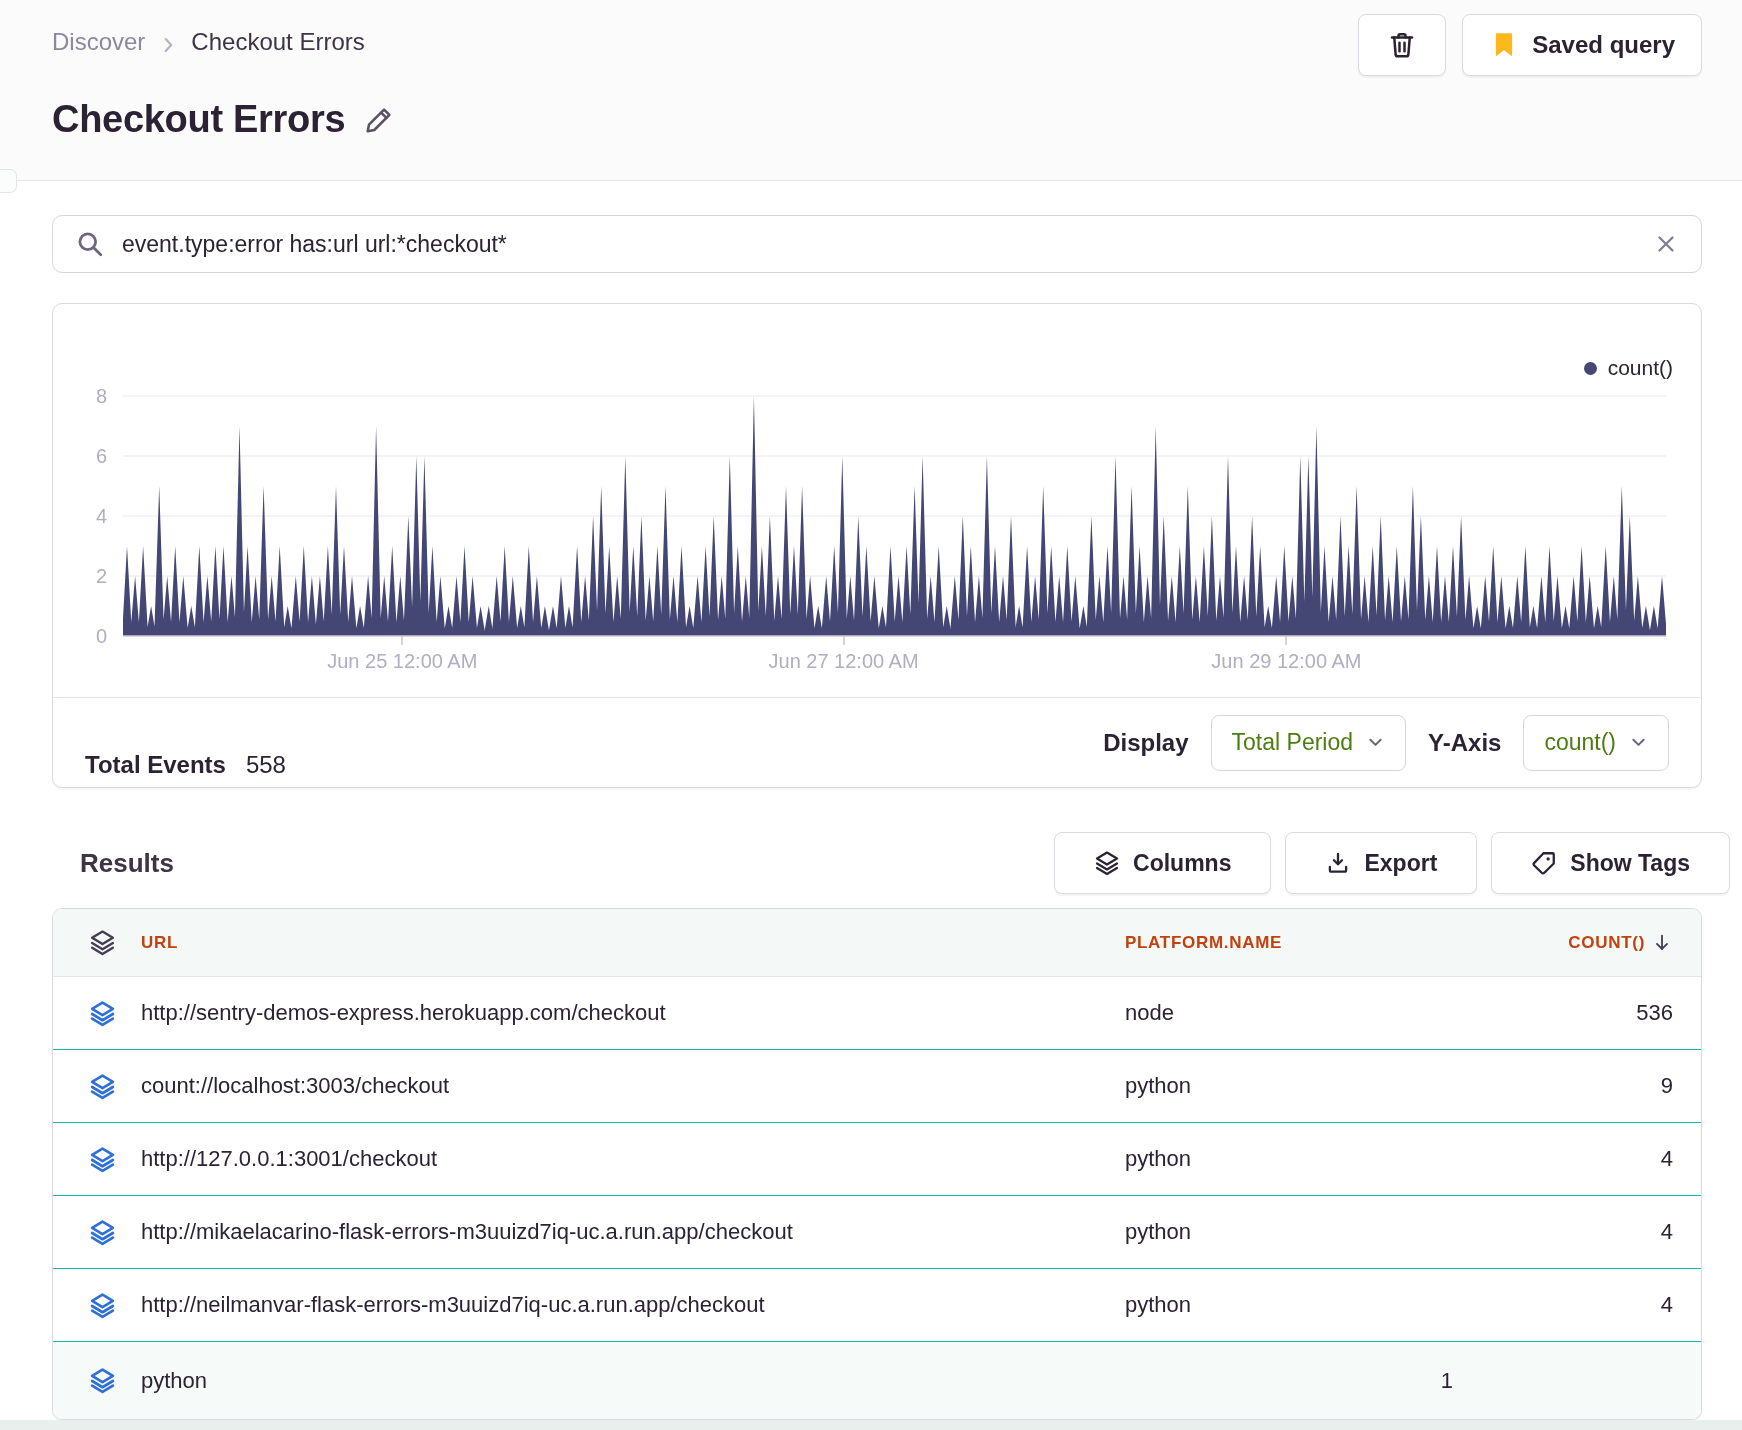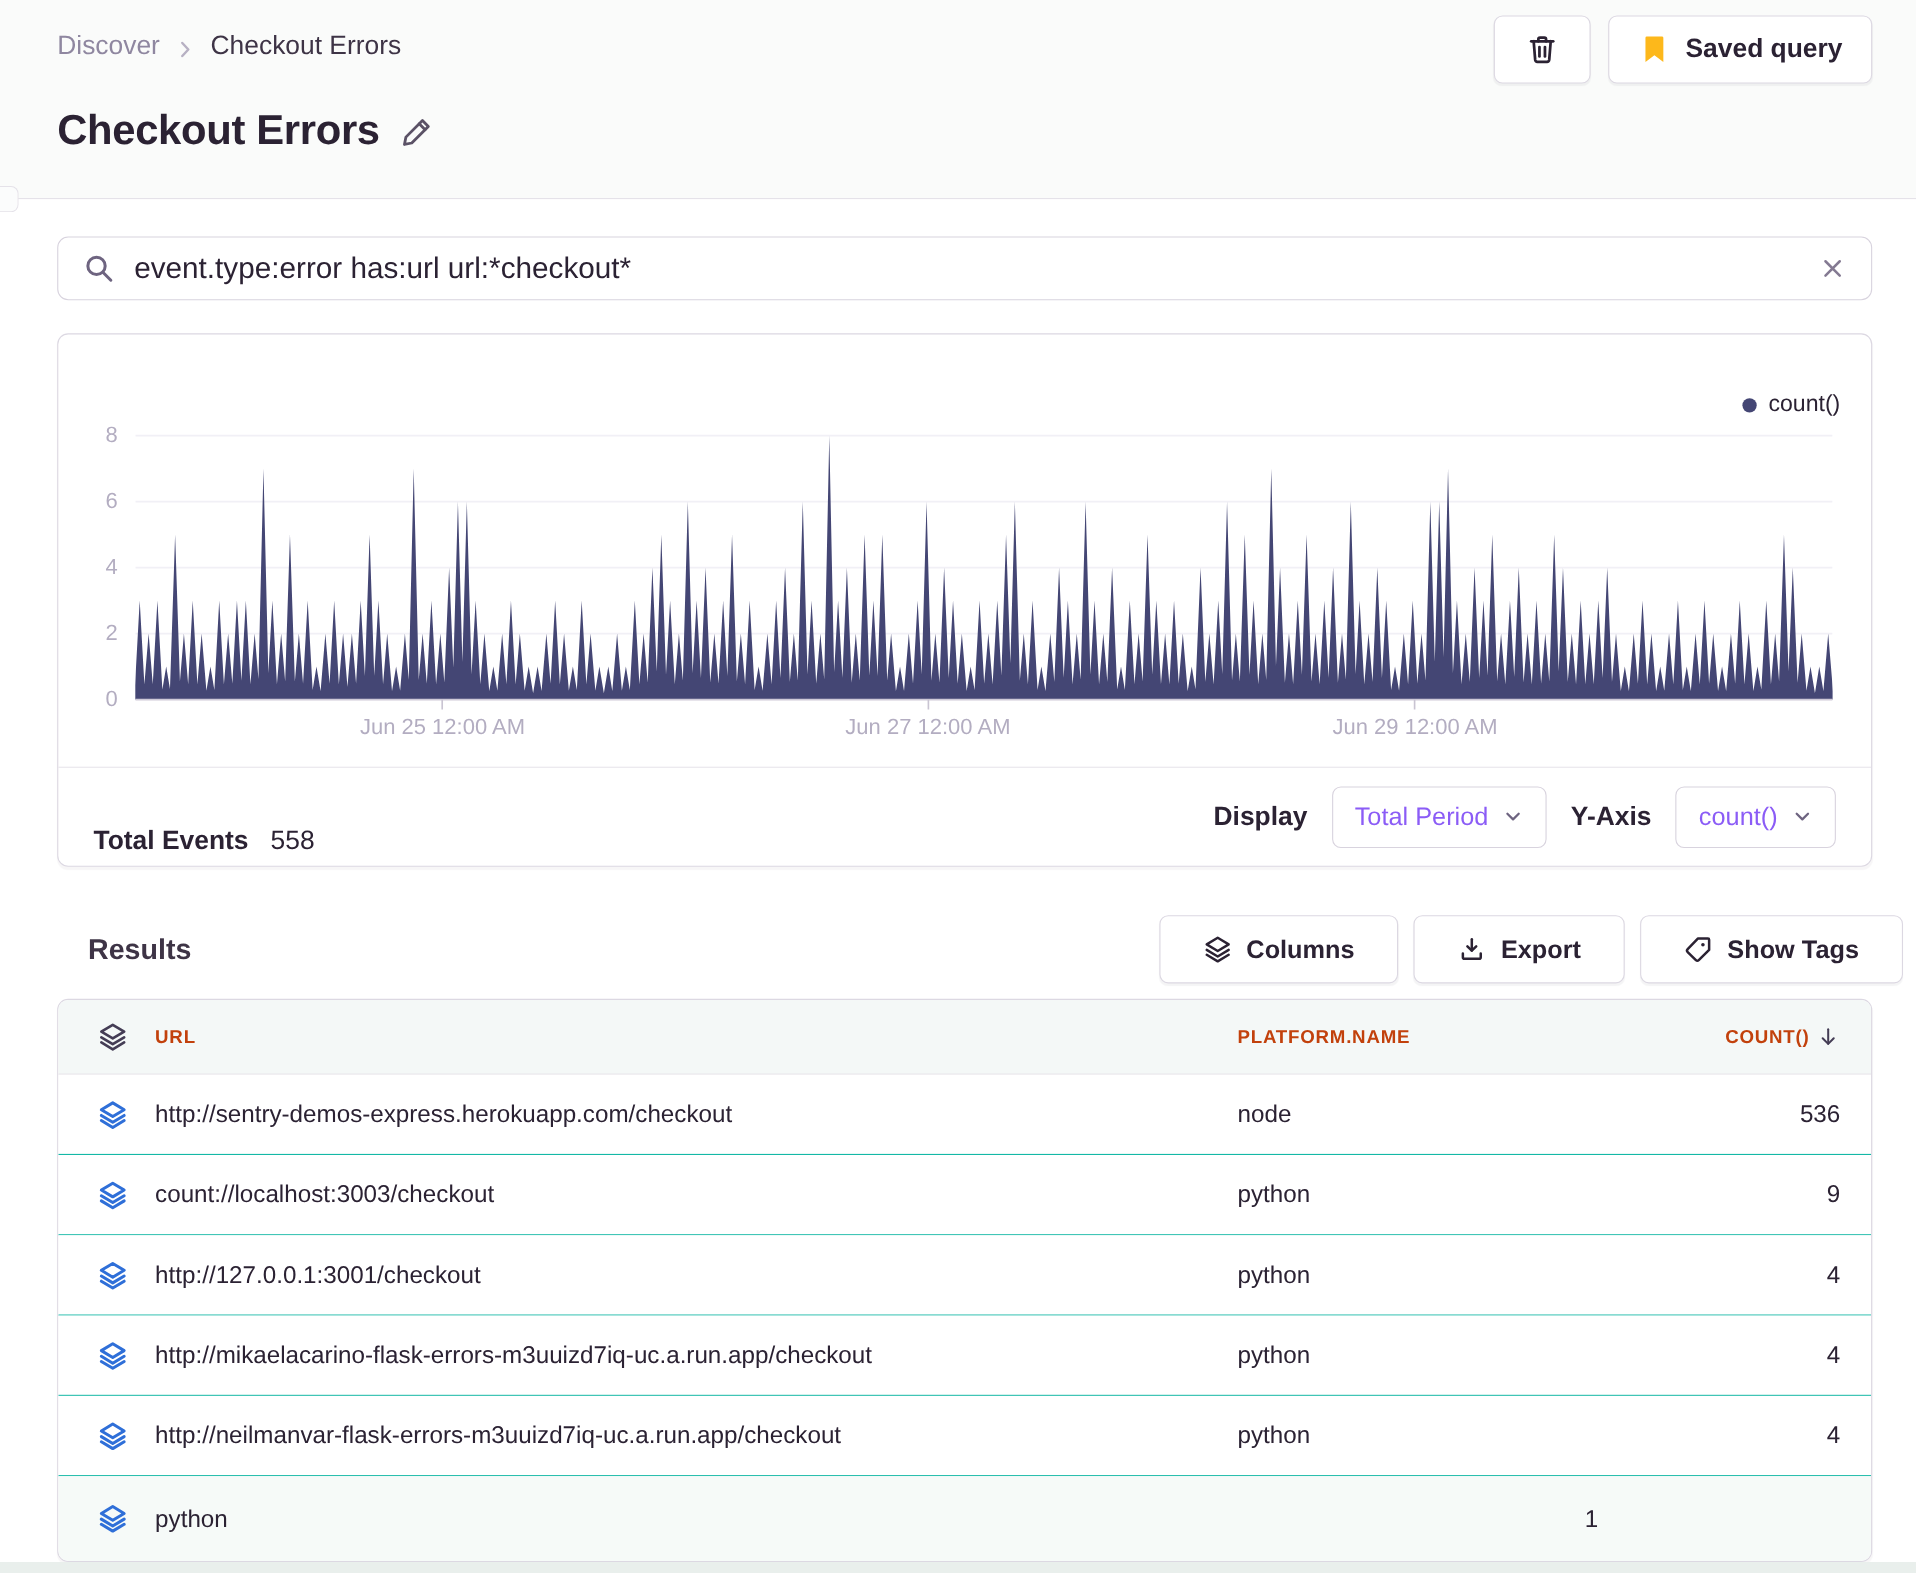--- a/index.html
+++ b/index.html
@@ -14,37 +14,37 @@
   .header-actions { position:absolute; top:14px; right:40px; display:flex; gap:16px; }
   .btn { display:inline-flex; align-items:center; justify-content:center; gap:13px; background:#fff; border:1px solid #dcd8e2; border-radius:8px; box-shadow:0 2px 1px rgba(43,34,51,0.05); font-size:24px; font-weight:700; color:#2b2233; cursor:pointer; font-family:inherit; }
   .icon-btn { width:88px; height:62px; }
   .saved-btn { height:62px; padding:0 26px; }
   .title-row { position:absolute; left:52px; top:98px; display:flex; align-items:center; gap:18px; }
   h1 { margin:0; font-size:38px; font-weight:600; color:#2b2233; letter-spacing:-0.3px; }
   .edge-notch { position:absolute; left:0; top:169px; width:17px; height:24px; background:#fbfcfc; border:1px solid #e5e2e9; border-left:none; border-radius:0 7px 7px 0; z-index:3; }
 
   
   .search-bar { width:1650px; margin:34px 0 0 52px; height:58px; border:1px solid #d8d3de; border-radius:10px; background:#fff; display:flex; align-items:center; padding:0 22px; gap:15px; }
-  .search-input { flex:1; border:none; outline:none; background:transparent; font-size:27px; color:#2b2233; font-family:inherit; }
+  .search-input { flex:1; border:none; outline:none; background:transparent; font-size:23px; color:#2b2233; font-family:inherit; }
   .clear-x { cursor:pointer; display:flex; }
 
   
   .card { width:1650px; margin-left:52px; background:#fff; border:1px solid #dcd8e2; border-radius:10px; box-shadow:0 2px 1px rgba(43,34,51,0.04); }
   .chart-card { margin-top:30px; height:485px; position:relative; }
   .legend { position:absolute; top:52px; right:28px; display:flex; align-items:center; gap:11px; font-size:21px; color:#2b2233; cursor:pointer; z-index:2; }
   .legend-dot { width:13px; height:13px; border-radius:50%; }
   .plot { position:absolute; left:0; top:0; width:100%; height:395px; }
   #chart-svg { position:absolute; left:70px; top:72px; }
   .ylabel { position:absolute; width:46px; left:8px; text-align:right; font-size:20px; color:#b3adc1; line-height:26px; }
   .xlabel { position:absolute; width:220px; text-align:center; font-size:20px; color:#b3adc1; top:346px; }
   .chart-footer { position:absolute; left:0; right:0; bottom:0; height:90px; border-top:1px solid #e8e5ec; display:flex; align-items:center; justify-content:space-between; padding:0 32px; }
   .total-events { display:flex; align-items:baseline; gap:20px; font-size:24px;margin-top:44px; }
   .bold-lbl { font-weight:700; color:#2b2233; }
   .controls { display:flex; align-items:center; gap:22px; font-size:24px; }
-  .select-btn { display:inline-flex; align-items:center; gap:13px; height:56px; padding:0 20px; border:1px solid #d8d3de; border-radius:8px; background:#fff; font-size:23px; color:#8b5cf6; cursor:pointer; font-family:inherit; }
+  .select-btn { display:inline-flex; align-items:center; gap:13px; height:56px; padding:0 20px; border:1px solid #d8d3de; border-radius:8px; background:#fff; font-size:23px; color:#4d7c0f; cursor:pointer; font-family:inherit; }
 
   
   .results-row { width:1650px; margin:44px 0 0 80px; height:62px; display:flex; align-items:center; justify-content:space-between; }
   h2 { margin:0; font-size:26px; font-weight:700; color:#3e3446; }
   .results-actions { display:flex; gap:14px; }
   .action-btn { height:62px; padding:0 39px; font-size:23px; }
 
   
   .table-card { margin-top:14px; height:512px; overflow:hidden; }
   .thead, .trow { display:grid; grid-template-columns:52px 984px 328px 1fr; align-items:center; padding:0 28px 0 36px; }

